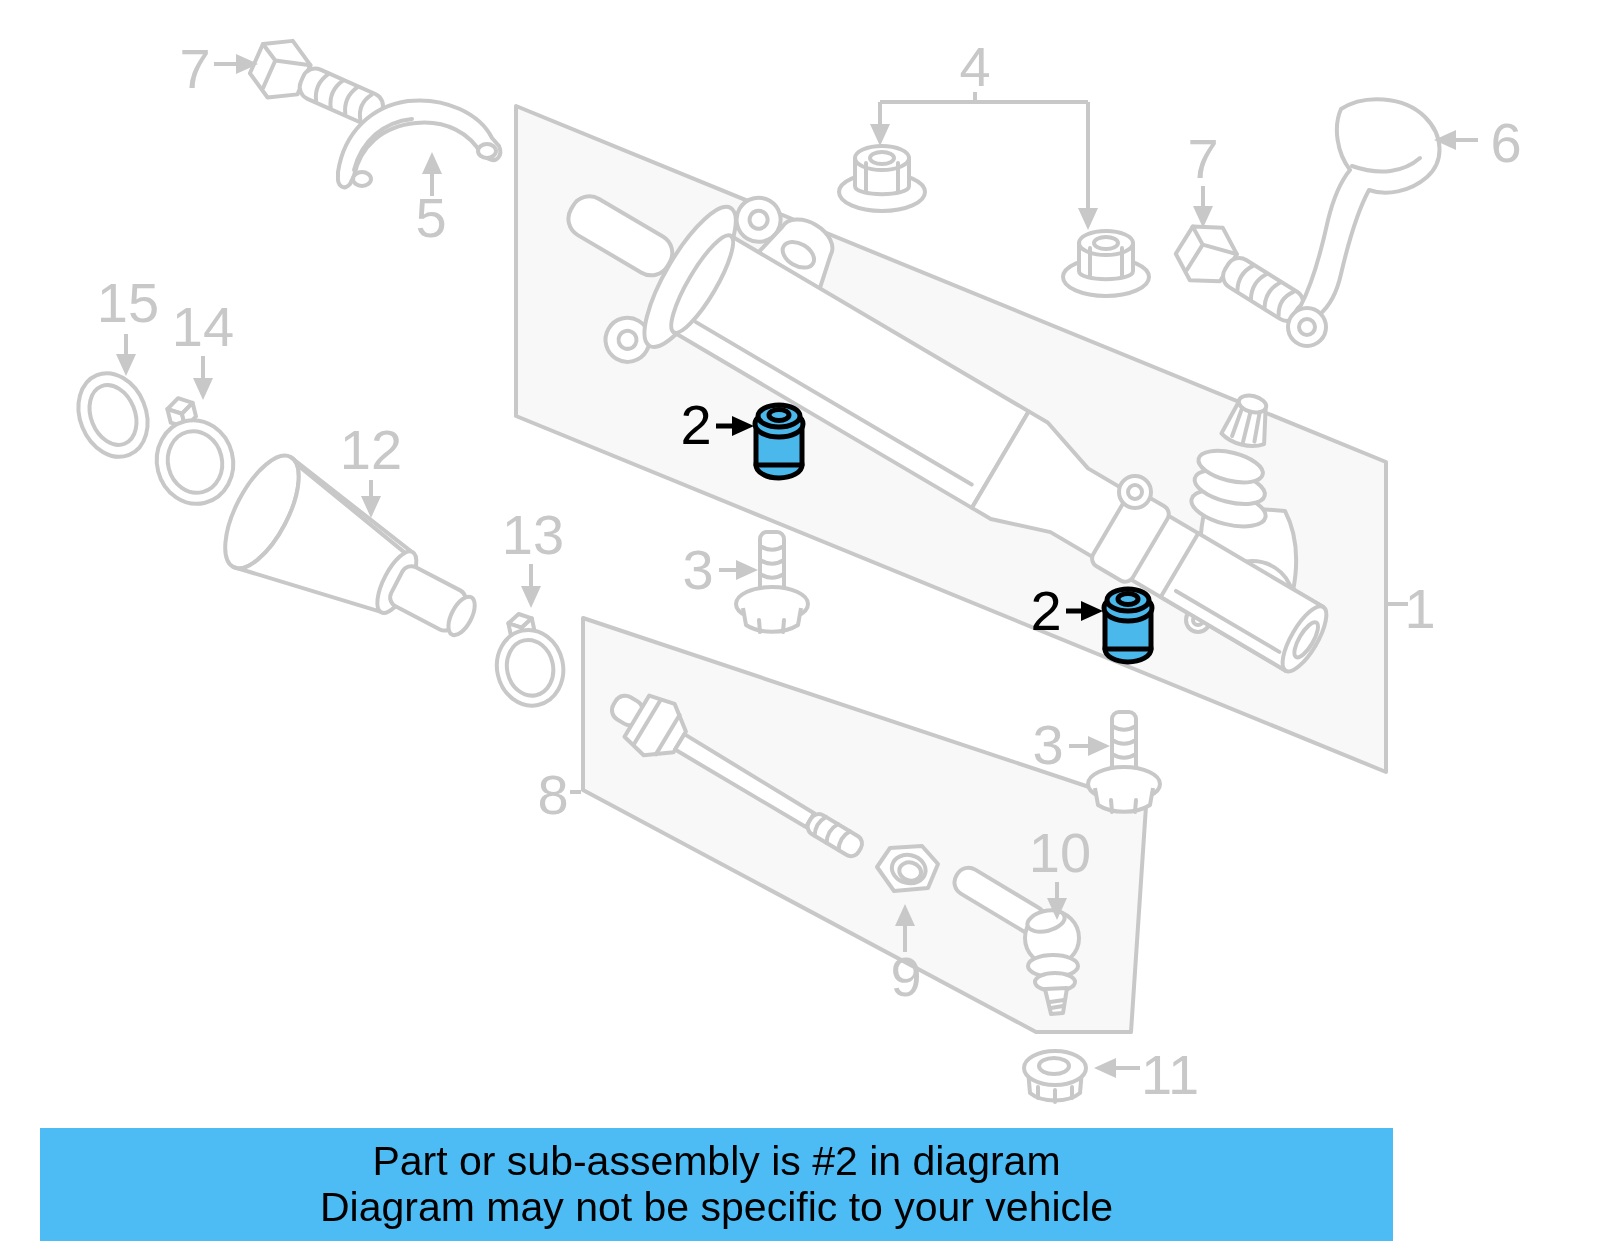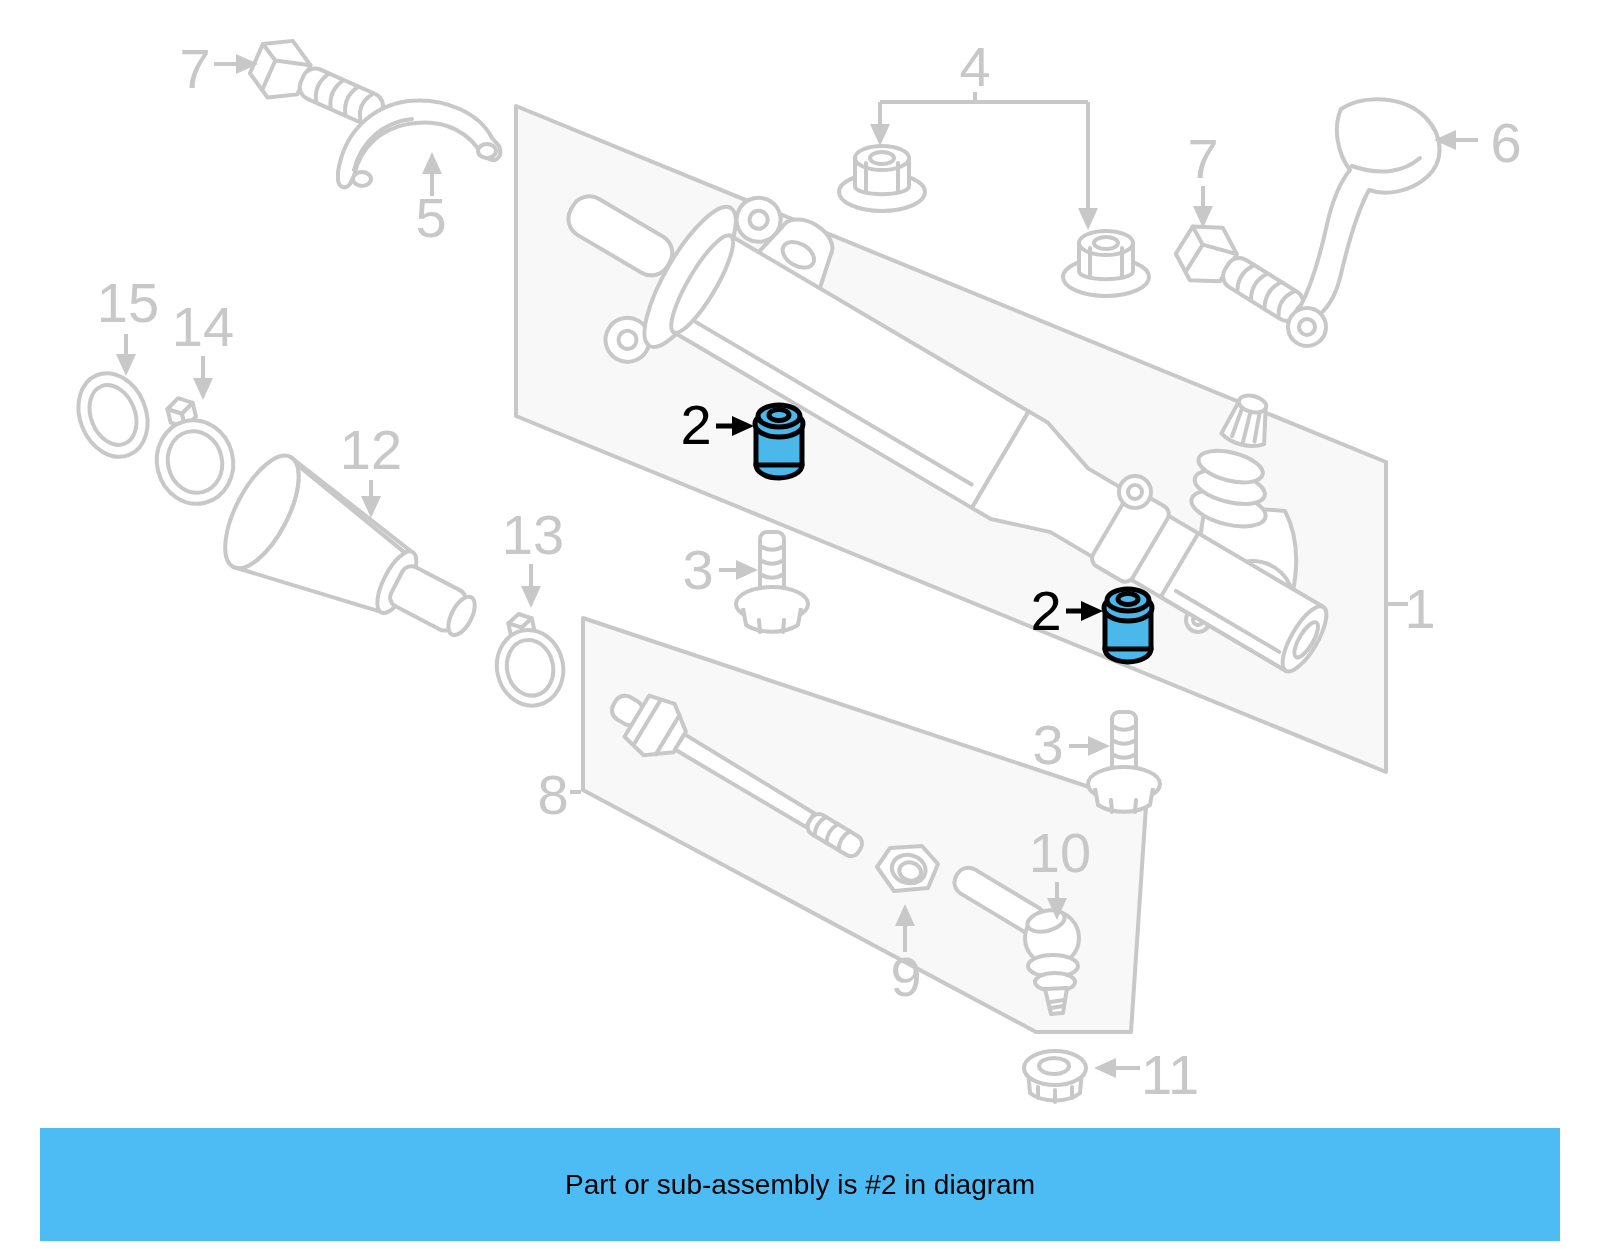--- a/index.html
+++ b/index.html
@@ -15,24 +15,24 @@
   .ln{stroke:var(--line);fill:none;stroke-width:4;stroke-linecap:round;stroke-linejoin:round;}
   .pt{stroke:var(--line);fill:var(--part_fill);stroke-width:4;stroke-linejoin:round;}
   .panel{fill:var(--panel_fill);stroke:var(--line);stroke-width:4;stroke-linejoin:round;}
   .lbl{fill:var(--line);font-family:"Liberation Sans",sans-serif;font-size:56px;text-anchor:middle;}
   .lblk{fill:#000;font-family:"Liberation Sans",sans-serif;font-size:56px;text-anchor:middle;}
   .alin{stroke:var(--line);stroke-width:4;fill:none;}
   .alink{stroke:#000;stroke-width:5;fill:none;}
   .hl{fill:var(--highlight_fill);stroke:var(--highlight_stroke);stroke-width:5;stroke-linejoin:round;}
   .ahg{fill:var(--line);}
   .ahb{fill:#000;}
-  .banner{position:absolute;left:40px;top:1128px;width:1520px;height:113px;
+  .banner{position:absolute;left:40px;top:1128px;width:1353px;height:113px;
           background:var(--banner_bg);color:var(--banner_text);
           display:flex;flex-direction:column;align-items:center;justify-content:center;
-          font-size:28px;line-height:1.12;text-align:center;}
+          font-size:41px;line-height:1.12;text-align:center;}
 </style>
 </head>
 <body>
 
 <div class="stage">
 <svg width="1600" height="1249" viewBox="0 0 1600 1249">
   <defs>
     <marker id="ahg" viewBox="0 0 22 20" refX="4" refY="10" markerWidth="22" markerHeight="20" orient="auto" markerUnits="userSpaceOnUse">
       <path class="ahg" d="M0,0 L22,10 L0,20 Z"></path>
     </marker>
@@ -274,14 +274,15 @@
   </g>
   <g>
     <use href="#bushing" x="1128" y="600"></use>
     <text class="lblk" x="1046" y="630">2</text>
     <path class="alink" d="M1066,611 L1085,611" marker-end="url(#ahb)"></path>
   </g>
 </svg>
 
 <div class="banner">
   <div>Part or sub-assembly is #2 in diagram</div>
+  <div>Diagram may not be specific to your vehicle</div>
 </div>
 </div>
 
 </body></html>

